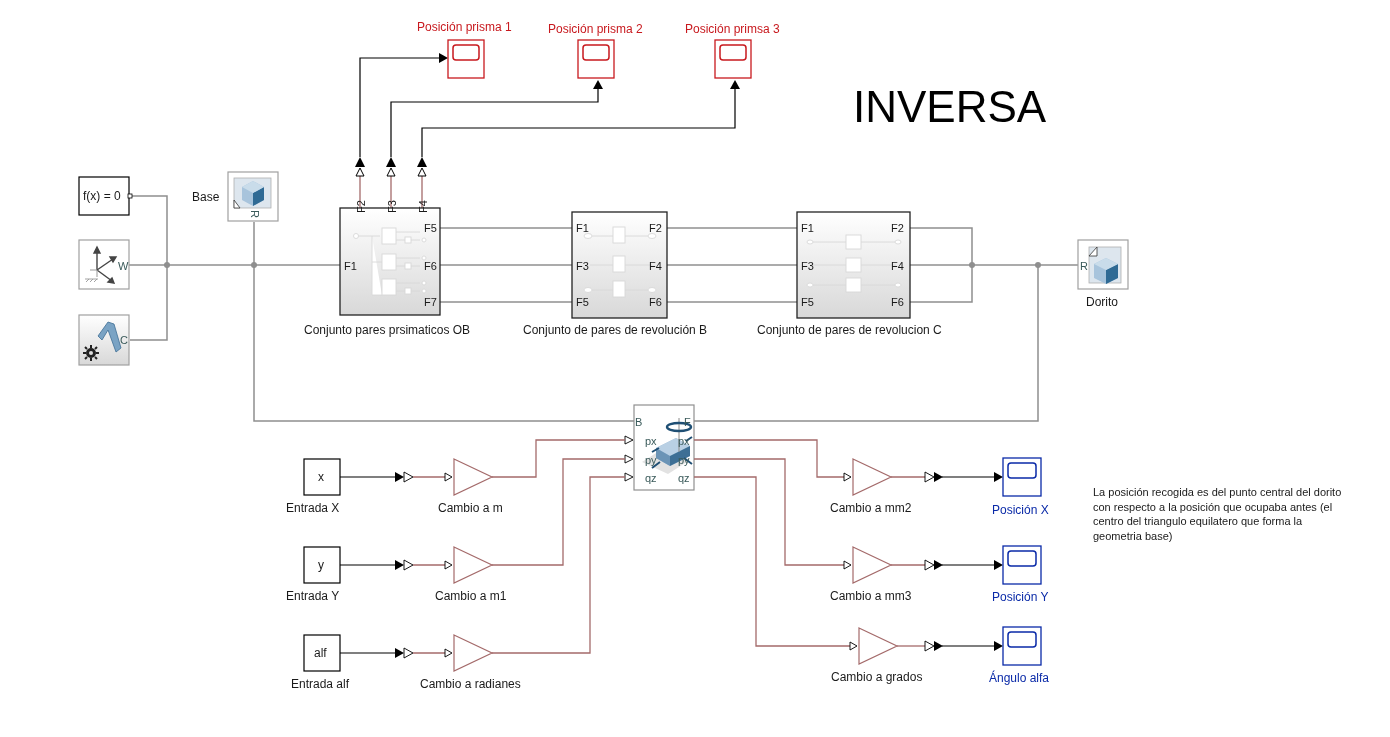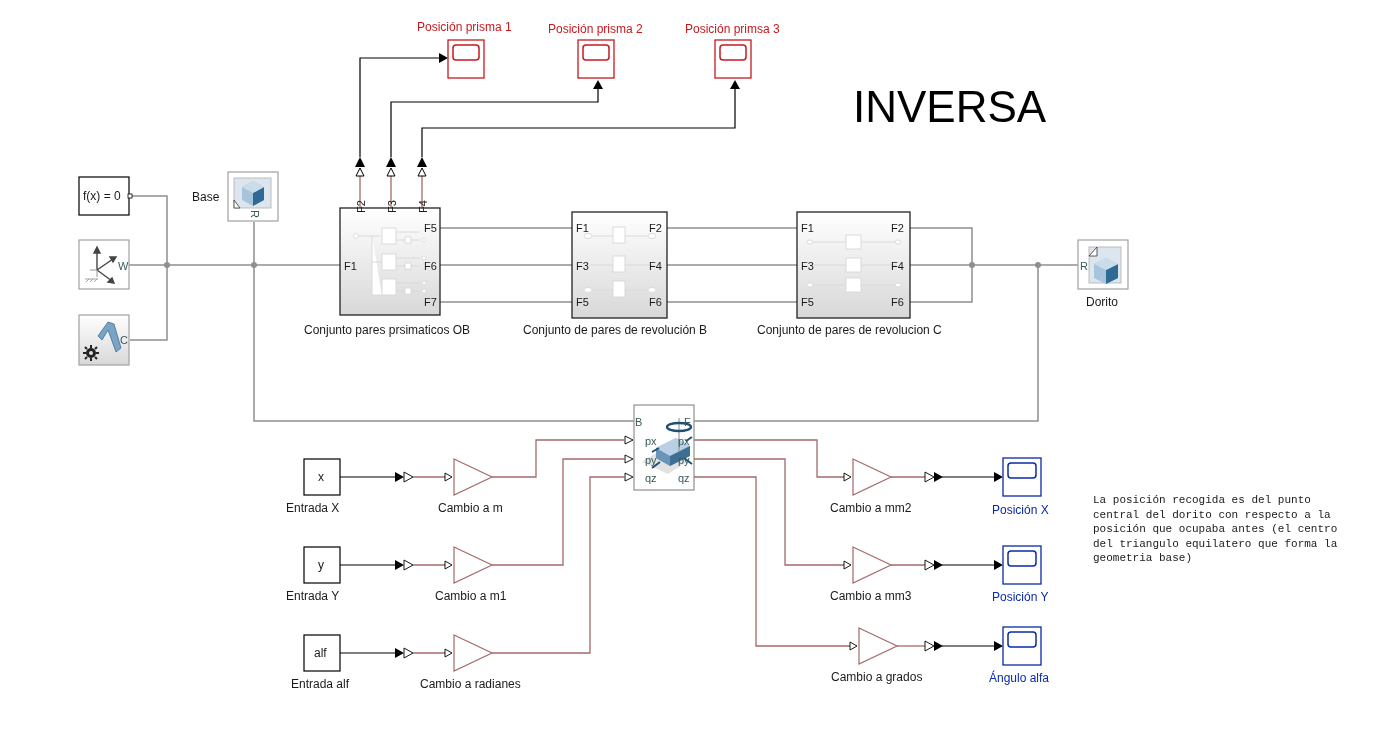--- a/index.html
+++ b/index.html
@@ -4,21 +4,21 @@
 <style>
   html, body { margin:0; padding:0; background:#ffffff; }
   body { width:1390px; height:737px; position:relative; overflow:hidden; font-family:"Liberation Sans", sans-serif; }
   svg#diagram { position:absolute; left:0; top:0; }
   .lbl { font-family:"Liberation Sans", sans-serif; font-size:12px; fill:#1a1a1a; }
   .lbl-red { font-family:"Liberation Sans", sans-serif; font-size:12px; fill:#c8191e; }
   .lbl-blue { font-family:"Liberation Sans", sans-serif; font-size:12px; fill:#0a2aa8; }
   .port { font-family:"Liberation Sans", sans-serif; font-size:11px; fill:#1a1a1a; }
   .port-g { font-family:"Liberation Sans", sans-serif; font-size:11px; fill:#3a5a5a; }
   .title { font-family:"Liberation Sans", sans-serif; font-size:44px; fill:#000; }
-  .note { position:absolute; left:1093px; top:485px; width:260px; font-size:11px; line-height:14.5px; color:#1a1a1a; font-family:Liberation Mono, monospace;margin-top:8px; }
+  .note { position:absolute; left:1093px; top:485px; width:260px; font-size:11px; line-height:14.5px; color:#1a1a1a; font-family:Liberation Sans, sans-serif; }
   .wire-g { stroke:#8f8f8f; stroke-width:1.5; fill:none; }
   .wire-r { stroke:#a46a6a; stroke-width:1.3; fill:none; }
   .wire-k { stroke:#000; stroke-width:1.2; fill:none; }
 </style>
 </head>
 <body>
 
 <svg id="diagram" width="1390" height="737" viewBox="0 0 1390 737" xmlns="http://www.w3.org/2000/svg">
   <defs>
     <linearGradient id="blkgrad" x1="0" y1="0" x2="0" y2="1">

